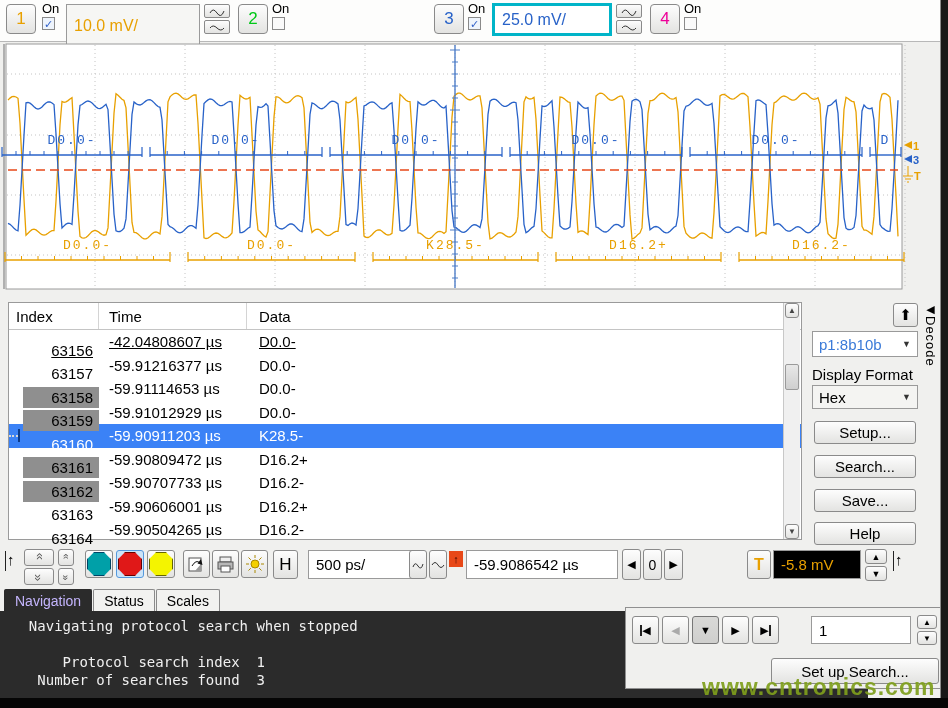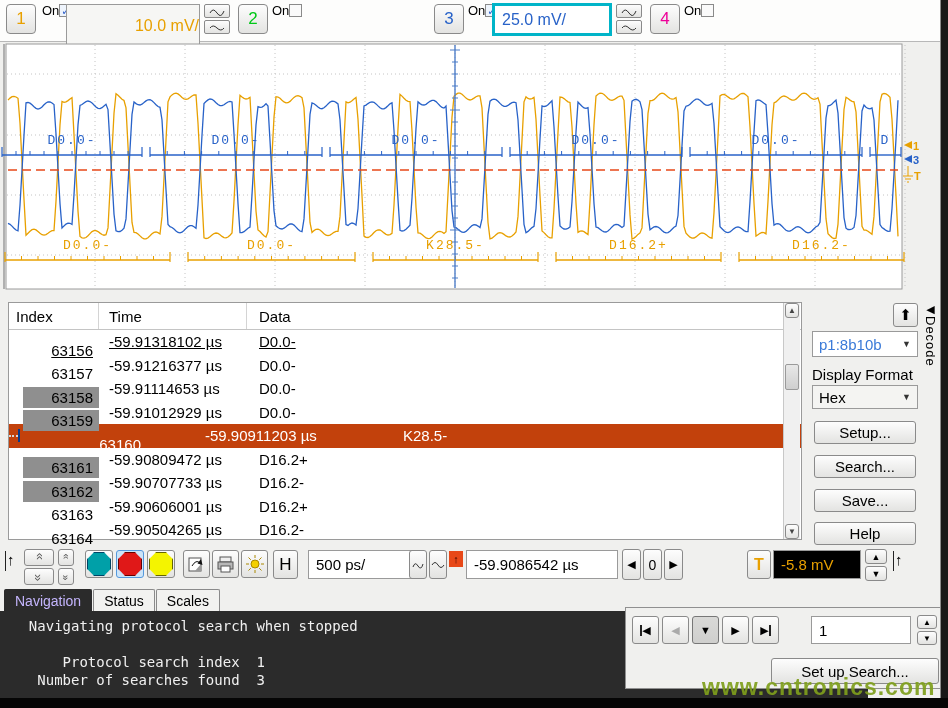--- a/index.html
+++ b/index.html
@@ -10,40 +10,40 @@
   
   .btn{background:linear-gradient(#fdfdfd,#e3e3e1);border:1px solid #8a8a8a;border-radius:3px;
     display:flex;align-items:center;justify-content:center;box-sizing:border-box;cursor:default;}
   .btn.pressed{background:linear-gradient(#d9d9d7,#cfcfcd);border-color:#777;}
   .field{background:#fff;border:1px solid #9a9a9a;box-sizing:border-box;display:flex;align-items:center;
     padding-left:7px;font-size:15px;}
 
   
   .topbar{left:0;top:0;width:941px;height:41px;background:#fdfdfc;border-bottom:1px solid #b8b8b8;}
   .chbtn{width:30px;height:30px;font-size:17px;border-radius:4px;}
-  .ongrp{display:flex;align-items:flex-end;line-height:13px;}
+  .ongrp{display:flex;flex-direction:column;align-items:flex-start;line-height:13px;}
   .cb{width:13px;height:13px;border:1px solid #8a8a8a;background:#fafafa;margin-top:2px;font-size:11px;
     line-height:12px;text-align:center;color:#3060c8;box-sizing:border-box;}
   .wavebtns{display:flex;flex-direction:column;gap:2px;}
   .wavebtn{width:26px;height:14px;border-radius:2px;}
 
   
   .tpanel{left:8px;top:302px;width:794px;height:238px;background:#fff;border:1px solid #9a9a9a;
     box-sizing:border-box;font-size:15px;}
   .thead{display:flex;height:26px;align-items:center;border-bottom:1px solid #c4c4c4;}
   .hc{box-sizing:border-box;height:100%;display:flex;align-items:center;border-right:1px solid #d4d4d4;}
   .trow{display:flex;height:23.5px;align-items:center;}
   .cmark{width:14px;height:100%;position:relative;flex:none;}
   .cidx{width:76px;flex:none;text-align:right;padding-right:6px;box-sizing:border-box;height:21px;
     line-height:21px;margin-top:17px;}
   .cidx.gray{background:#8f8f8f;}
   .ctime{width:148px;flex:none;padding-left:10px;box-sizing:border-box;}
   .cdata{flex:1;padding-left:12px;box-sizing:border-box;}
   .ul{text-decoration:underline;}
-  .trow.sel{background:#c2410c;color:#fff;gap:48px;}
+  .trow.sel{background:#3b82f6;color:#fff;}
   .mk::before{content:"";position:absolute;left:0;top:11px;width:9px;border-top:2px dotted #d8d8d8;}
   .mk::after{content:"";position:absolute;left:9px;top:5px;width:2px;height:13px;background:#0a3a8a;}
 
   
   .sbar{position:absolute;right:1px;top:0;width:16px;height:236px;background:#f0f0f0;border-left:1px solid #c8c8c8;}
   .sbtn{position:absolute;left:1px;width:14px;height:15px;font-size:8px;color:#444;}
   .sthumb{position:absolute;left:1px;top:61px;width:14px;height:26px;background:linear-gradient(#e8e8e8,#cfcfcf);
     border:1px solid #9a9a9a;border-radius:2px;box-sizing:border-box;}
 
   
@@ -81,21 +81,21 @@
 
   <div class="abs topbar">
 
     <div class="abs btn chbtn" style="left:6px;top:4px;color:#e8a000;">
         <span>1</span>
       </div>
     <div class="abs ongrp" style="left:42px;top:2px;">
       <span>On</span>
       <span class="cb" style="background: rgb(238, 244, 252);">✓</span>
     </div>
-    <div class="abs field" style="left:66px;top:4px;width:134px;height:44px;background:#f6f6f4;color:#e8a000;font-size:16px;justify-content:flex-end;">
+    <div class="abs field" style="left:66px;top:4px;width:134px;height:44px;background:#f6f6f4;color:#e8a000;font-size:16px;">
         <span>10.0 mV/</span>
       </div>
     <div class="abs wavebtns" style="left:204px;top:4px;">
       <div class="btn wavebtn">
           <svg width="16" height="9">
             <path d="M1 6 Q4 0 8 6 T15 4" stroke="#333" fill="none"></path>
           </svg>
         </div>
       <div class="btn wavebtn">
           <svg width="16" height="9">
@@ -333,21 +333,21 @@
   <div class="abs tpanel">
     <div class="thead">
       <div class="hc" style="width:90px;padding-left:7px;">Index</div>
       <div class="hc" style="width:148px;padding-left:10px;">Time</div>
       <div class="hc" style="flex:1;padding-left:12px;border-right:none;">Data</div>
     </div>
     <div>
         <div class="trow">
           <span class="cmark"></span>
           <span class="cidx ul">63156</span>
-          <span class="ctime ul">-59.91318102 µs</span>
+          <span class="ctime ul">-42.04808607 µs</span>
           <span class="cdata ul">D0.0-</span>
         </div>
         <div class="trow">
           <span class="cmark"></span>
           <span class="cidx">63157</span>
           <span class="ctime">-59.91216377 µs</span>
           <span class="cdata">D0.0-</span>
         </div>
         <div class="trow">
           <span class="cmark"></span>

